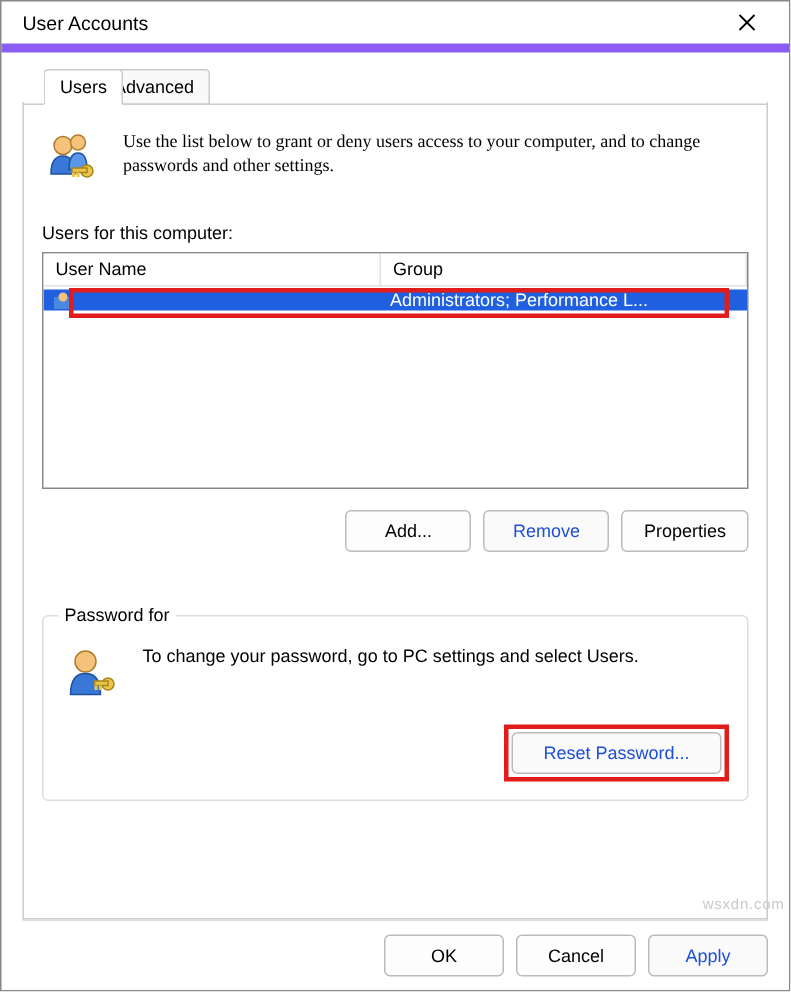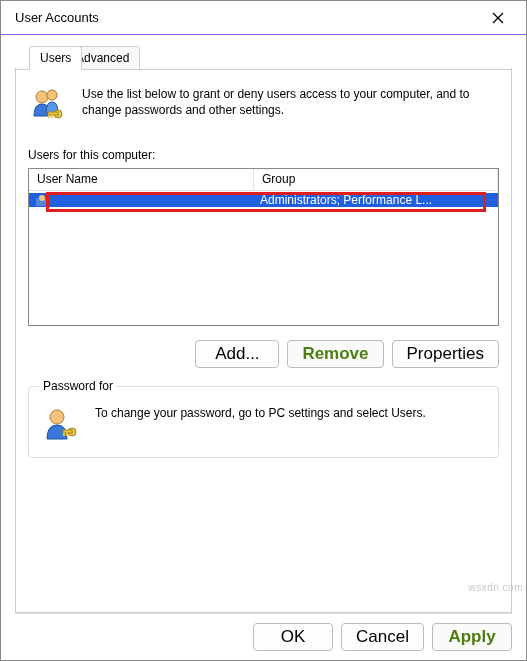--- a/index.html
+++ b/index.html
@@ -1,60 +1,60 @@
 <!DOCTYPE html>
 <html><head>
   <meta charset="utf-8">
   <style>
     * { box-sizing: border-box; margin: 0; padding: 0; }
     body { font-family: "Segoe UI", Tahoma, sans-serif; font-size: 12px; color: #000; background: #fff; width: 527px; height: 661px; position: relative; }
     .window { width: 527px; height: 661px; border: 1px solid #888; background: #fff; display: flex; flex-direction: column; }
-    .titlebar { display: flex; align-items: center; height: 34px; padding: 0 10px 0 14px; border-bottom: 1px solid #8b5cf6; }
+    .titlebar { display: flex; align-items: center; height: 34px; padding: 0 10px 0 14px; border-bottom: 6px solid #8b5cf6; }
     .titlebar .title { flex: 1; font-size: 13px; }
     .close-btn { width: 36px; height: 100%; display: flex; align-items: center; justify-content: center; cursor: pointer; }
     .close-btn svg { width: 12px; height: 12px; }
     .client { flex: 1; padding: 10px 14px 0 14px; display: flex; flex-direction: column; }
     .tabs { position: relative; height: 24px; }
     .tab { position: absolute; bottom: -1px; height: 24px; padding: 0 10px; border: 1px solid #ccc; background: #fff; border-bottom: 1px solid #fff; border-radius: 3px 3px 0 0; display: flex; align-items: center; font-size: 12px; cursor: pointer; }
     .tab-inactive { background: #f9f9f9; border-bottom: 1px solid #ccc; z-index: 1; }
     .tab-active { z-index: 3; }
     .tabstrip-border { position: absolute; left: 0; right: 0; bottom: -1px; border-bottom: 1px solid #ccc; z-index: 2; }
     .tab-users { left: 14px; }
     .tab-advanced { left: 50px; }
     .panel { border: 1px solid #ccc; border-top: none; padding: 18px 12px 14px 12px; flex: 1; display: flex; flex-direction: column; background: #fff; margin-top: -1px; position: relative; z-index: 0; }
     .intro { display: flex; gap: 14px; align-items: flex-start; margin-bottom: 22px; }
-    .intro-text { font-size: 12px; line-height: 1.35; }
+    .intro-text { font-size: 12px; line-height: 1.35; font-family: Liberation Serif, serif; }
     .label-users { font-size: 12px; margin-bottom: 6px; }
     .listbox { border: 1px solid #888; height: 158px; background: #fff; overflow: hidden; position: relative; }
     .listhdr { display: flex; height: 22px; background: #fff; border-bottom: 1px solid #e0e0e0; font-size: 12px; }
     .listhdr .col { padding: 3px 8px; border-right: 1px solid #e0e0e0; }
     .col-user { flex: 0 0 225px; }
     .col-group { flex: 1; }
     .listrow { display: flex; height: 18px; align-items: center; font-size: 12px; }
     .listrow .cell { padding: 0 6px; white-space: nowrap; overflow: hidden; text-overflow: ellipsis; }
     .listrow .cell.user { flex: 0 0 225px; display: flex; align-items: center; gap: 4px; }
     .listrow .cell.group { flex: 1; }
     .row-selected .cell { background: #1f5fe0; color: #fff; }
     .row-highlight-box { position: absolute; border: 3px solid #e21b1b; pointer-events: none; }
     .row-highlight-1 { left: 17px; top: 23px; width: 440px; height: 20px; }
     .btn-row { display: flex; justify-content: flex-end; gap: 8px; margin: 14px 0 18px 0; }
-    .btn { height: 28px; min-width: 84px; padding: 0 14px; border: 1px solid #bbb; border-radius: 4px; background: #fdfdfd; font-size: 17px; cursor: pointer; display: inline-flex; align-items: center; justify-content: center; }
-    .btn-disabled { color: #4d7c0f; background: #fafafa; cursor: default; font-weight: bold; }
-    .groupbox { border: 1px solid #ddd; border-radius: 4px; padding: 18px 12px 12px 12px; position: relative; }
+    .btn { height: 28px; min-width: 84px; padding: 0 14px; border: 1px solid #bbb; border-radius: 4px; background: #fdfdfd; font-size: 12px; cursor: pointer; display: inline-flex; align-items: center; justify-content: center; }
+    .btn-disabled { color: #1d4ed8; background: #fafafa; cursor: default; }
+    .groupbox { border: 1px solid #ddd; border-radius: 4px; padding: 18px 12px 12px 12px; position: relative; margin-top: 24px; }
     .groupbox-title { position: absolute; top: -8px; left: 10px; background: #fff; padding: 0 4px; font-size: 12px; }
     .group-inner { display: flex; gap: 14px; align-items: flex-start; }
     .group-text { font-size: 12px; line-height: 1.35; }
     .reset-row { display: flex; justify-content: flex-end; margin-top: 14px; }
     .reset-wrap { border: 3px solid #e21b1b; padding: 2px; }
     .footer-sep { border-top: 1px solid #ddd; margin: 0 14px; }
     .footer { height: 46px; display: flex; align-items: center; justify-content: flex-end; gap: 8px; padding: 3px 14px; }
     .icon-users-keys { width: 40px; height: 40px; flex-shrink: 0; }
     .icon-head-key { width: 40px; height: 40px; flex-shrink: 0; }
     .small-user-icon { width: 14px; height: 14px; flex-shrink: 0; }
-    .watermark { position: absolute; right: 4px; bottom: 68px; font-size: 10px; color: #c9c9c9; writing-mode: horizontal-tb; letter-spacing: 0.5px; transform: rotate(0); }
+    .watermark { position: absolute; right: 4px; bottom: 52px; font-size: 10px; color: #c9c9c9; writing-mode: horizontal-tb; letter-spacing: 0.5px; transform: rotate(0); }
   </style>
 </head>
 <body>
 
 <div class="window">
   <div class="titlebar">
     <div class="title">User Accounts</div>
     <div class="close-btn">
       <svg viewBox="0 0 12 12">
           <line x1="1" y1="1" x2="11" y2="11" stroke="#000" stroke-width="1.2"></line>
@@ -117,20 +117,25 @@
           <svg class="icon-head-key" viewBox="0 0 40 40">
             <circle cx="16" cy="12" r="7" fill="#f4c27a" stroke="#b07a2a"></circle>
             <path d="M6 34 Q6 20 16 20 Q26 20 26 34 Z" fill="#3a78d8" stroke="#1f4fa0"></path>
             <circle cx="31" cy="27" r="4" fill="#e7c648" stroke="#a8841a"></circle>
             <rect x="22" y="25" width="9" height="3" fill="#e7c648" stroke="#a8841a"></rect>
             <rect x="22" y="28" width="2" height="3" fill="#e7c648"></rect>
             <rect x="25" y="28" width="2" height="3" fill="#e7c648"></rect>
           </svg>
           <div class="group-text">To change your password, go to PC settings and select Users.</div>
         </div>
+        <div class="reset-row">
+          <div class="reset-wrap">
+            <button class="btn btn-disabled" style="min-width:140px;">Reset Password...</button>
+          </div>
+        </div>
       </div>
     </div>
   </div>
 
   <div class="footer-sep"></div>
   <div class="footer">
     <button class="btn" style="min-width:80px;">OK</button>
     <button class="btn" style="min-width:80px;">Cancel</button>
     <button class="btn btn-disabled" style="min-width:80px;">Apply</button>
   </div>

